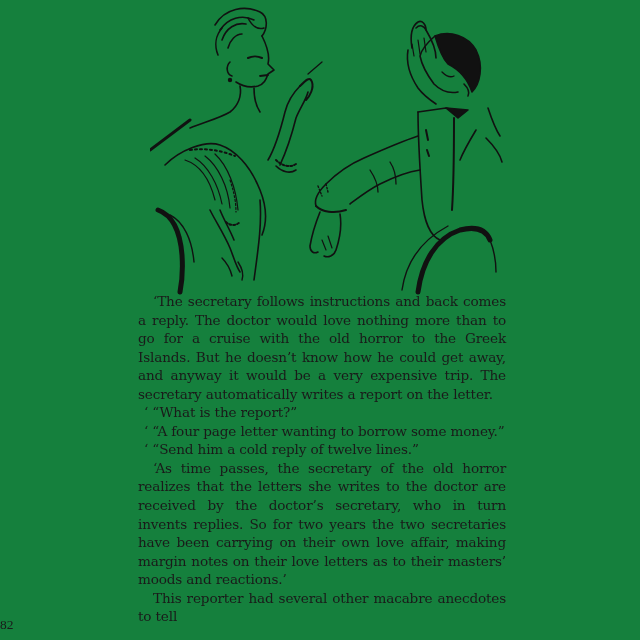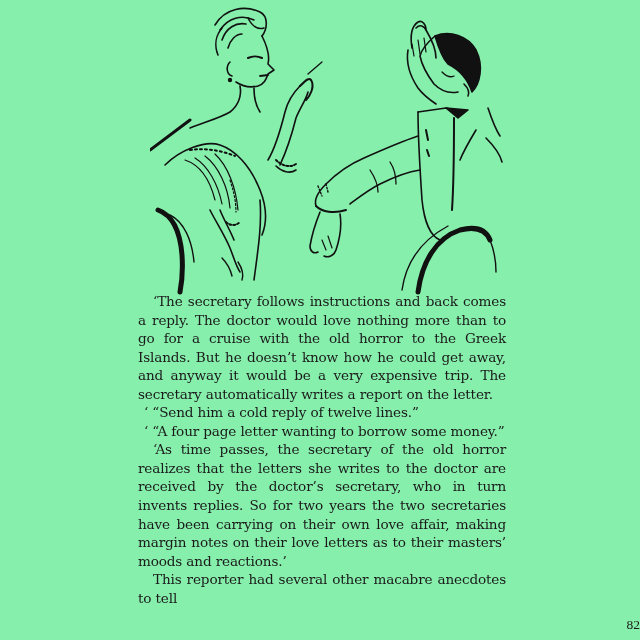--- a/index.html
+++ b/index.html
@@ -1,30 +1,30 @@
 <!DOCTYPE html>
 <html><head>
   <meta charset="utf-8">
   <style>
     html, body { margin: 0; padding: 0; background: #ffffff; }
     body { width: 640px; height: 640px; position: relative; overflow: hidden; }
-    .page { position: absolute; left: 0; top: 0; width: 640px; height: 640px; background: #86efac; }
+    .page { position: absolute; left: 0; top: 0; width: 640px; height: 640px; background: #15803d; }
     .illustration { position: absolute; left: 150px; top: 0; width: 370px; height: 295px; }
     .illustration svg { width: 370px; height: 295px; display: block; }
     .text-block {
       position: absolute; left: 138px; top: 292px; width: 368px;
       font-family: "DejaVu Serif", "Liberation Serif", serif;
       font-size: 13.6px; line-height: 18.55px; color: #1a1a1a;
       letter-spacing: -0.15px;
     }
     .text-block p { margin: 0; text-align: justify; text-align-last: left; }
     .indent { text-indent: 15px; }
     .dialog { text-indent: 6px; }
     .page-number {
-      position: absolute; left: 0; width: 640px; top: 617px; text-align: right;
+      position: absolute; left: 0; width: 640px; top: 617px; text-align: left;
       font-family: "Liberation Serif", "DejaVu Serif", serif; font-size: 13.5px; color: #1a1a1a;
     }
   </style>
 </head>
 <body>
 
 <div class="page">
 
   <div class="illustration">
     <svg viewBox="0 0 370 295" xmlns="http://www.w3.org/2000/svg" fill="none" stroke="#111" stroke-linecap="round" stroke-linejoin="round">
@@ -115,20 +115,21 @@
 
         <path d="M268 292 C272 262, 286 238, 310 230 C326 226, 336 230, 340 240" stroke-width="5"></path>
         <path d="M252 290 C256 262, 272 240, 298 226" stroke-width="1.4"></path>
         <path d="M340 240 C344 250, 346 262, 346 272" stroke-width="1.4"></path>
       </g>
     </svg>
   </div>
 
   <div class="text-block">
     <p class="indent">‘The secretary follows instructions and back comes a reply. The doctor would love nothing more than to go for a cruise with the old horror to the Greek Islands. But he doesn’t know how he could get away, and anyway it would be a very expensive trip. The secretary automatically writes a report on the letter.</p>
+    <p class="dialog">‘ “What is the report?”</p>
+    <p class="dialog">‘ “A four page letter wanting to borrow some money.”</p>
     <p class="dialog">‘ “Send him a cold reply of twelve lines.”</p>
-    <p class="dialog">‘ “A four page letter wanting to borrow some money.”</p>
     <p class="indent">‘As time passes, the secretary of the old horror realizes that the letters she writes to the doctor are received by the doctor’s secretary, who in turn invents replies. So for two years the two secretaries have been carrying on their own love affair, making margin notes on their love letters as to their masters’ moods and reactions.’</p>
     <p class="indent">This reporter had several other macabre anecdotes to tell</p>
   </div>
 
   <div class="page-number">82</div>
 </div>
 
 </body></html>

